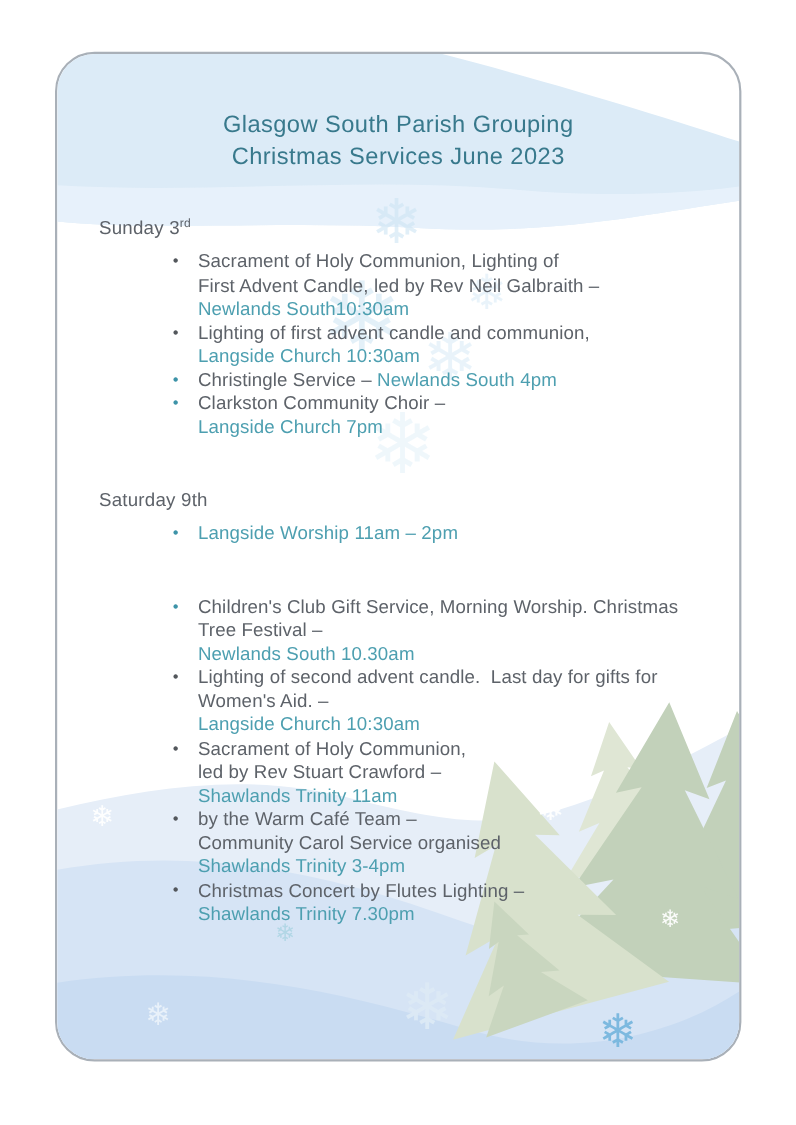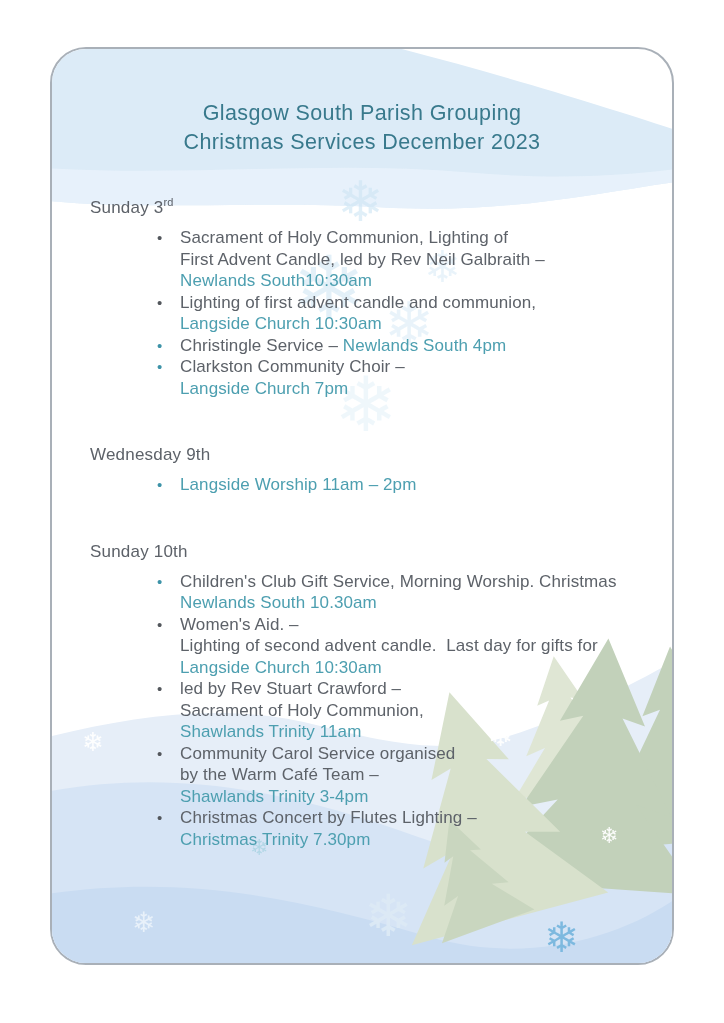--- a/index.html
+++ b/index.html
@@ -72,21 +72,21 @@
         <span class="flake" style="left: 548px; top: 776px; font-size: 22px; color: rgb(255, 255, 255); opacity: 0.95;">❄</span>
         <span class="flake" style="left: 198px; top: 788px; font-size: 22px; color: rgb(159, 208, 222); opacity: 0.65;">❄</span>
         <span class="flake" style="left: 80px; top: 860px; font-size: 28px; color: rgb(234, 242, 250); opacity: 0.95;">❄</span>
         <span class="flake" style="left: 312px; top: 838px; font-size: 58px; color: rgb(221, 234, 246); opacity: 0.95;">❄</span>
         <span class="flake" style="left: 492px; top: 868px; font-size: 42px; color: rgb(121, 183, 222); opacity: 0.95;">❄</span>
       </div>
 
     <div class="content">
       <h1 class="title">
         <span>Glasgow South Parish Grouping</span><br>
-        <span>Christmas Services December 2023</span>
+        <span>Christmas Services June 2023</span>
       </h1>
       <div id="sections">
           <div class="section">
             <h2>Sunday 3<sup>rd</sup></h2>
             <ul>
               <li>
                 <span class="bullet">•</span>
                 <span class="lines">
                   <span class="line"><span class="seg-body">Sacrament of Holy Communion, Lighting of</span></span>
                   <span class="line"><span class="seg-body">First Advent Candle, led by Rev Neil Galbraith –</span></span>
@@ -109,69 +109,69 @@
               <li>
                 <span class="bullet teal">•</span>
                 <span class="lines">
                   <span class="line"><span class="seg-body">Clarkston Community Choir –</span></span>
                   <span class="line"><span class="seg-link">Langside Church 7pm</span></span>
                 </span>
               </li>
             </ul>
           </div>
           <div class="section">
-            <h2>Wednesday 9th</h2>
+            <h2>Saturday 9th</h2>
             <ul>
               <li>
                 <span class="bullet teal">•</span>
                 <span class="lines">
                   <span class="line"><span class="seg-link">Langside Worship 11am – 2pm</span></span>
                 </span>
               </li>
             </ul>
           </div>
           <div class="section">
-            <h2>Sunday 10th</h2>
             <ul>
               <li>
                 <span class="bullet teal">•</span>
                 <span class="lines">
                   <span class="line"><span class="seg-body">Children's Club Gift Service, Morning Worship. Christmas</span></span>
+                  <span class="line"><span class="seg-body">Tree Festival –</span></span>
                   <span class="line"><span class="seg-link">Newlands South 10.30am</span></span>
                 </span>
               </li>
               <li>
                 <span class="bullet">•</span>
                 <span class="lines">
+                  <span class="line"><span class="seg-body">Lighting of second advent candle.  Last day for gifts for</span></span>
                   <span class="line"><span class="seg-body">Women's Aid. –</span></span>
-                  <span class="line"><span class="seg-body">Lighting of second advent candle.  Last day for gifts for</span></span>
                   <span class="line"><span class="seg-link">Langside Church 10:30am</span></span>
                 </span>
               </li>
               <li>
                 <span class="bullet">•</span>
                 <span class="lines">
+                  <span class="line"><span class="seg-body">Sacrament of Holy Communion,</span></span>
                   <span class="line"><span class="seg-body">led by Rev Stuart Crawford –</span></span>
-                  <span class="line"><span class="seg-body">Sacrament of Holy Communion,</span></span>
                   <span class="line"><span class="seg-link">Shawlands Trinity 11am</span></span>
                 </span>
               </li>
               <li>
                 <span class="bullet">•</span>
                 <span class="lines">
+                  <span class="line"><span class="seg-body">by the Warm Café Team –</span></span>
                   <span class="line"><span class="seg-body">Community Carol Service organised</span></span>
-                  <span class="line"><span class="seg-body">by the Warm Café Team –</span></span>
                   <span class="line"><span class="seg-link">Shawlands Trinity 3-4pm</span></span>
                 </span>
               </li>
               <li>
                 <span class="bullet">•</span>
                 <span class="lines">
                   <span class="line"><span class="seg-body">Christmas Concert by Flutes Lighting –</span></span>
-                  <span class="line"><span class="seg-link">Christmas Trinity 7.30pm</span></span>
+                  <span class="line"><span class="seg-link">Shawlands Trinity 7.30pm</span></span>
                 </span>
               </li>
             </ul>
           </div>
         </div>
     </div>
 
   </div>
 </div>
 

